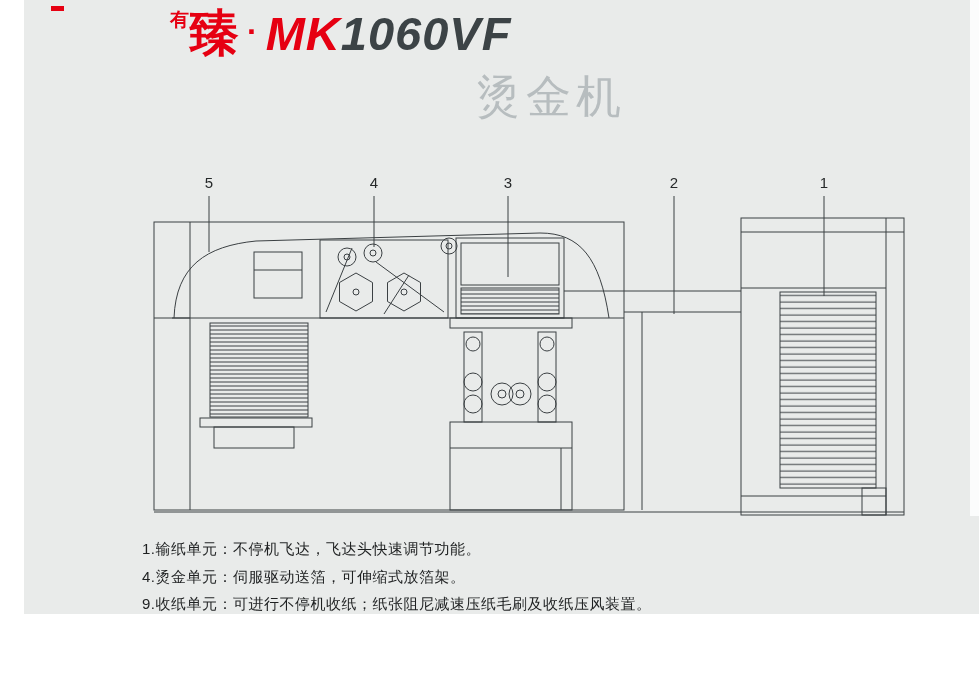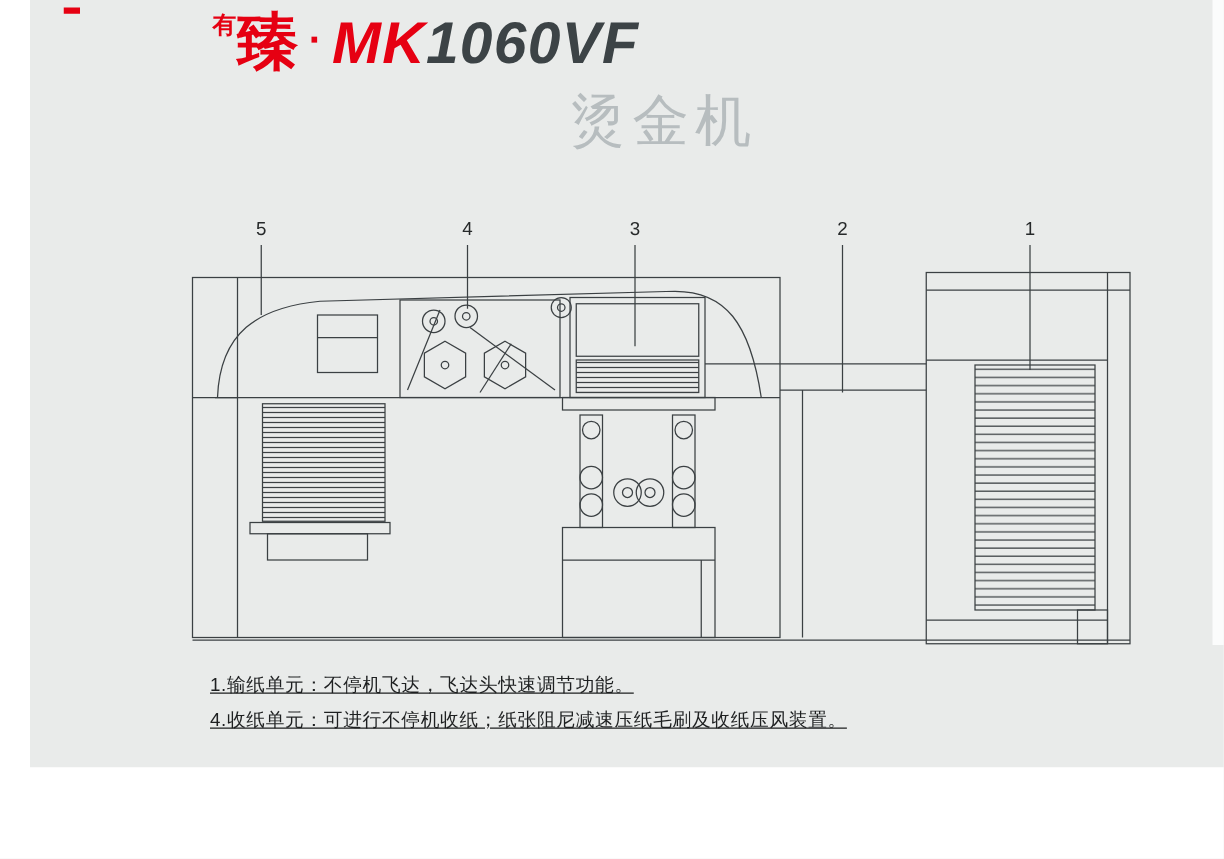--- a/index.html
+++ b/index.html
@@ -24,32 +24,32 @@
   .brand {
     position:absolute; left:146px; top:8px;
     white-space:nowrap; line-height:1;
   }
   .brand .pre  { color:#e60012; font-size:19px; font-weight:700; vertical-align:24px; }
   .brand .zhen { color:#e60012; font-size:50px; font-weight:700; }
   .brand .dot  { color:#e60012; font-size:32px; font-weight:700; vertical-align:8px; margin:0 8px; }
   .brand .mk   { color:#e60012; font-size:47px; font-weight:800; font-style:italic; letter-spacing:1px; }
   .brand .model{ color:#3c4346; font-size:47px; font-weight:800; font-style:italic; letter-spacing:1px; }
   .subtitle {
-    position:absolute; left:432px; top:74px;
+    position:absolute; left:452px; top:74px;
     color:#b7bdbf; font-size:45px; font-weight:500;
     letter-spacing:5px; line-height:1;
   }
   .diagram-svg { position:absolute; left:0; top:0; }
   .callout-num {
     font-size:15px; fill:#26292a;
     font-family:"Liberation Sans","DejaVu Sans",sans-serif;
   }
   .descriptions {
-    position:absolute; left:144px; top:541px;
-    font-size:15px; color:#1e2021; letter-spacing:0.5px;text-decoration:underline;
+    position:absolute; left:118px; top:541px;
+    font-size:15px; color:#1e2021; letter-spacing:0.5px;
   }
   .descriptions .line { margin-bottom:11.5px; line-height:16px; }
 </style>
 </head>
 <body>
 
 <div class="page">
 
   <div class="right-strip"></div>
   <div class="crop-mark"></div>
@@ -157,16 +157,17 @@
         <line x1="717" y1="496" x2="862" y2="496"></line>
         <rect x="838" y="488" width="24" height="27"></rect>
       </g>
 
       <line x1="130" y1="512" x2="880" y2="512"></line>
     </g>
   </svg>
 
   <div class="descriptions">
     <div class="line">1.输纸单元：不停机飞达，飞达头快速调节功能。</div>
-    <div class="line">4.收纸单元：可进行不停机收纸；纸张阻尼减速压纸毛刷及收纸压风装置。</div>
+    <div class="line">4.烫金单元：伺服驱动送箔，可伸缩式放箔架。</div>
+    <div class="line">9.收纸单元：可进行不停机收纸；纸张阻尼减速压纸毛刷及收纸压风装置。</div>
   </div>
 
 </div>
 
 </body></html>

